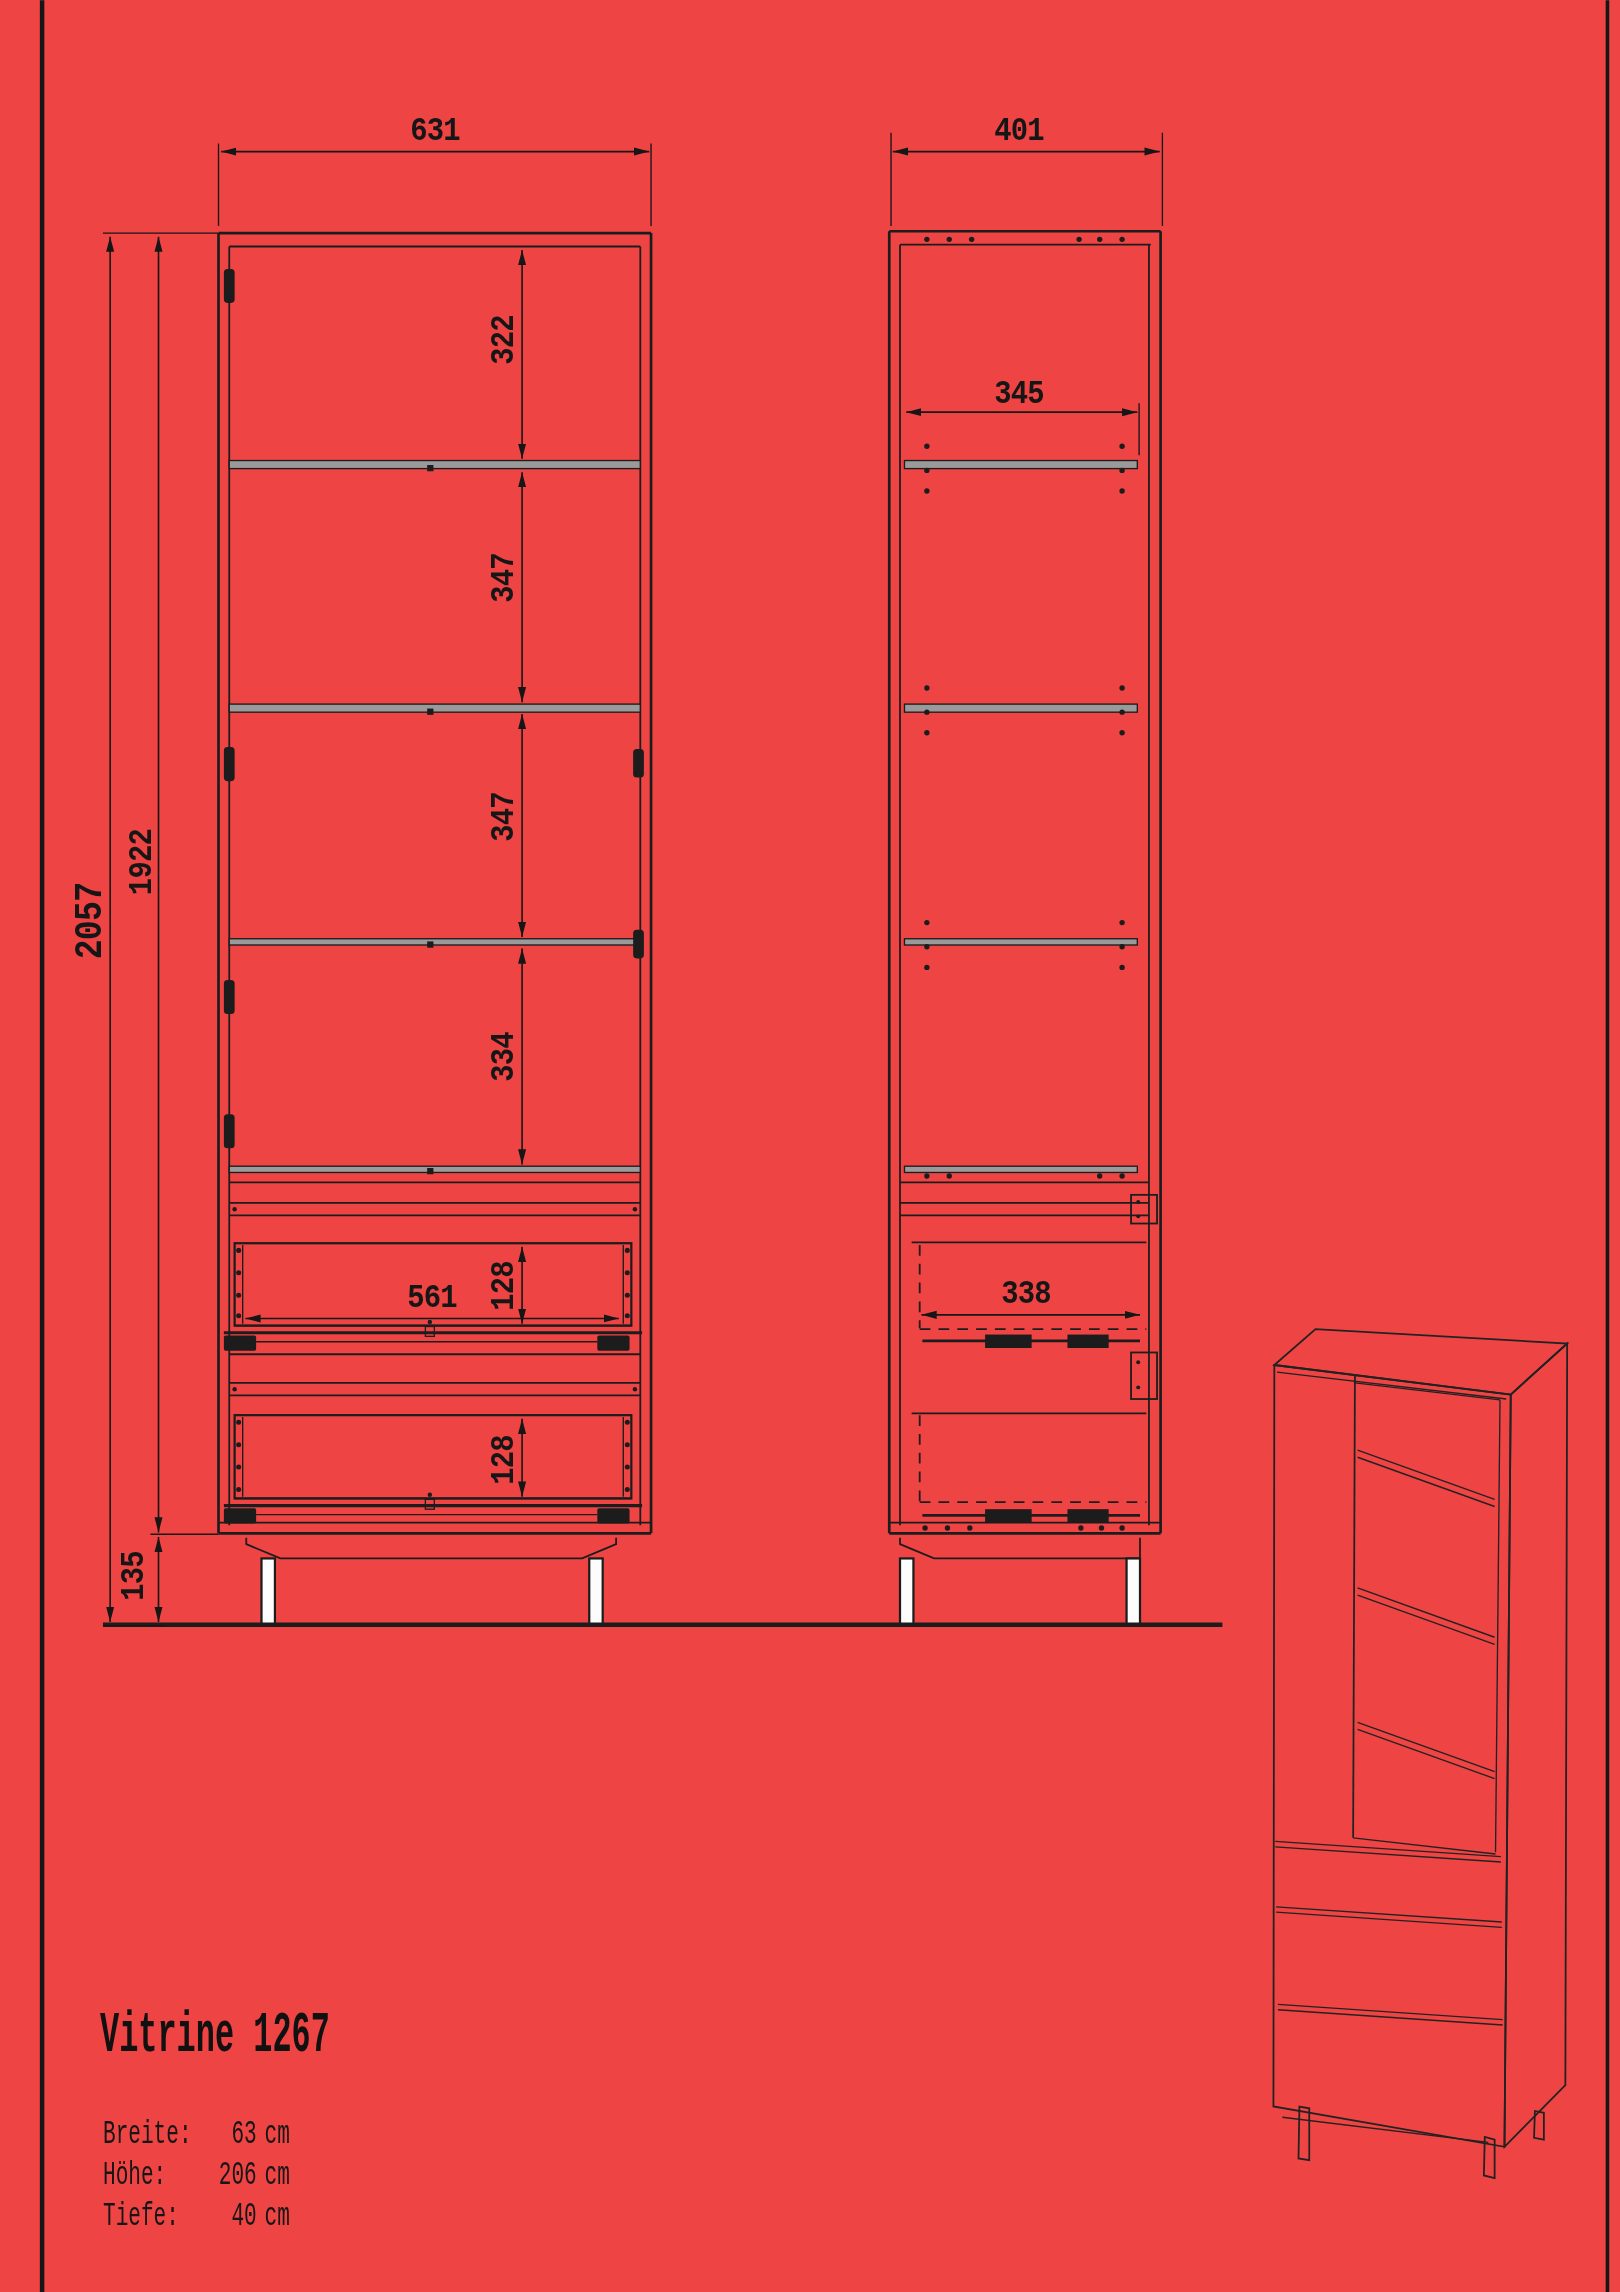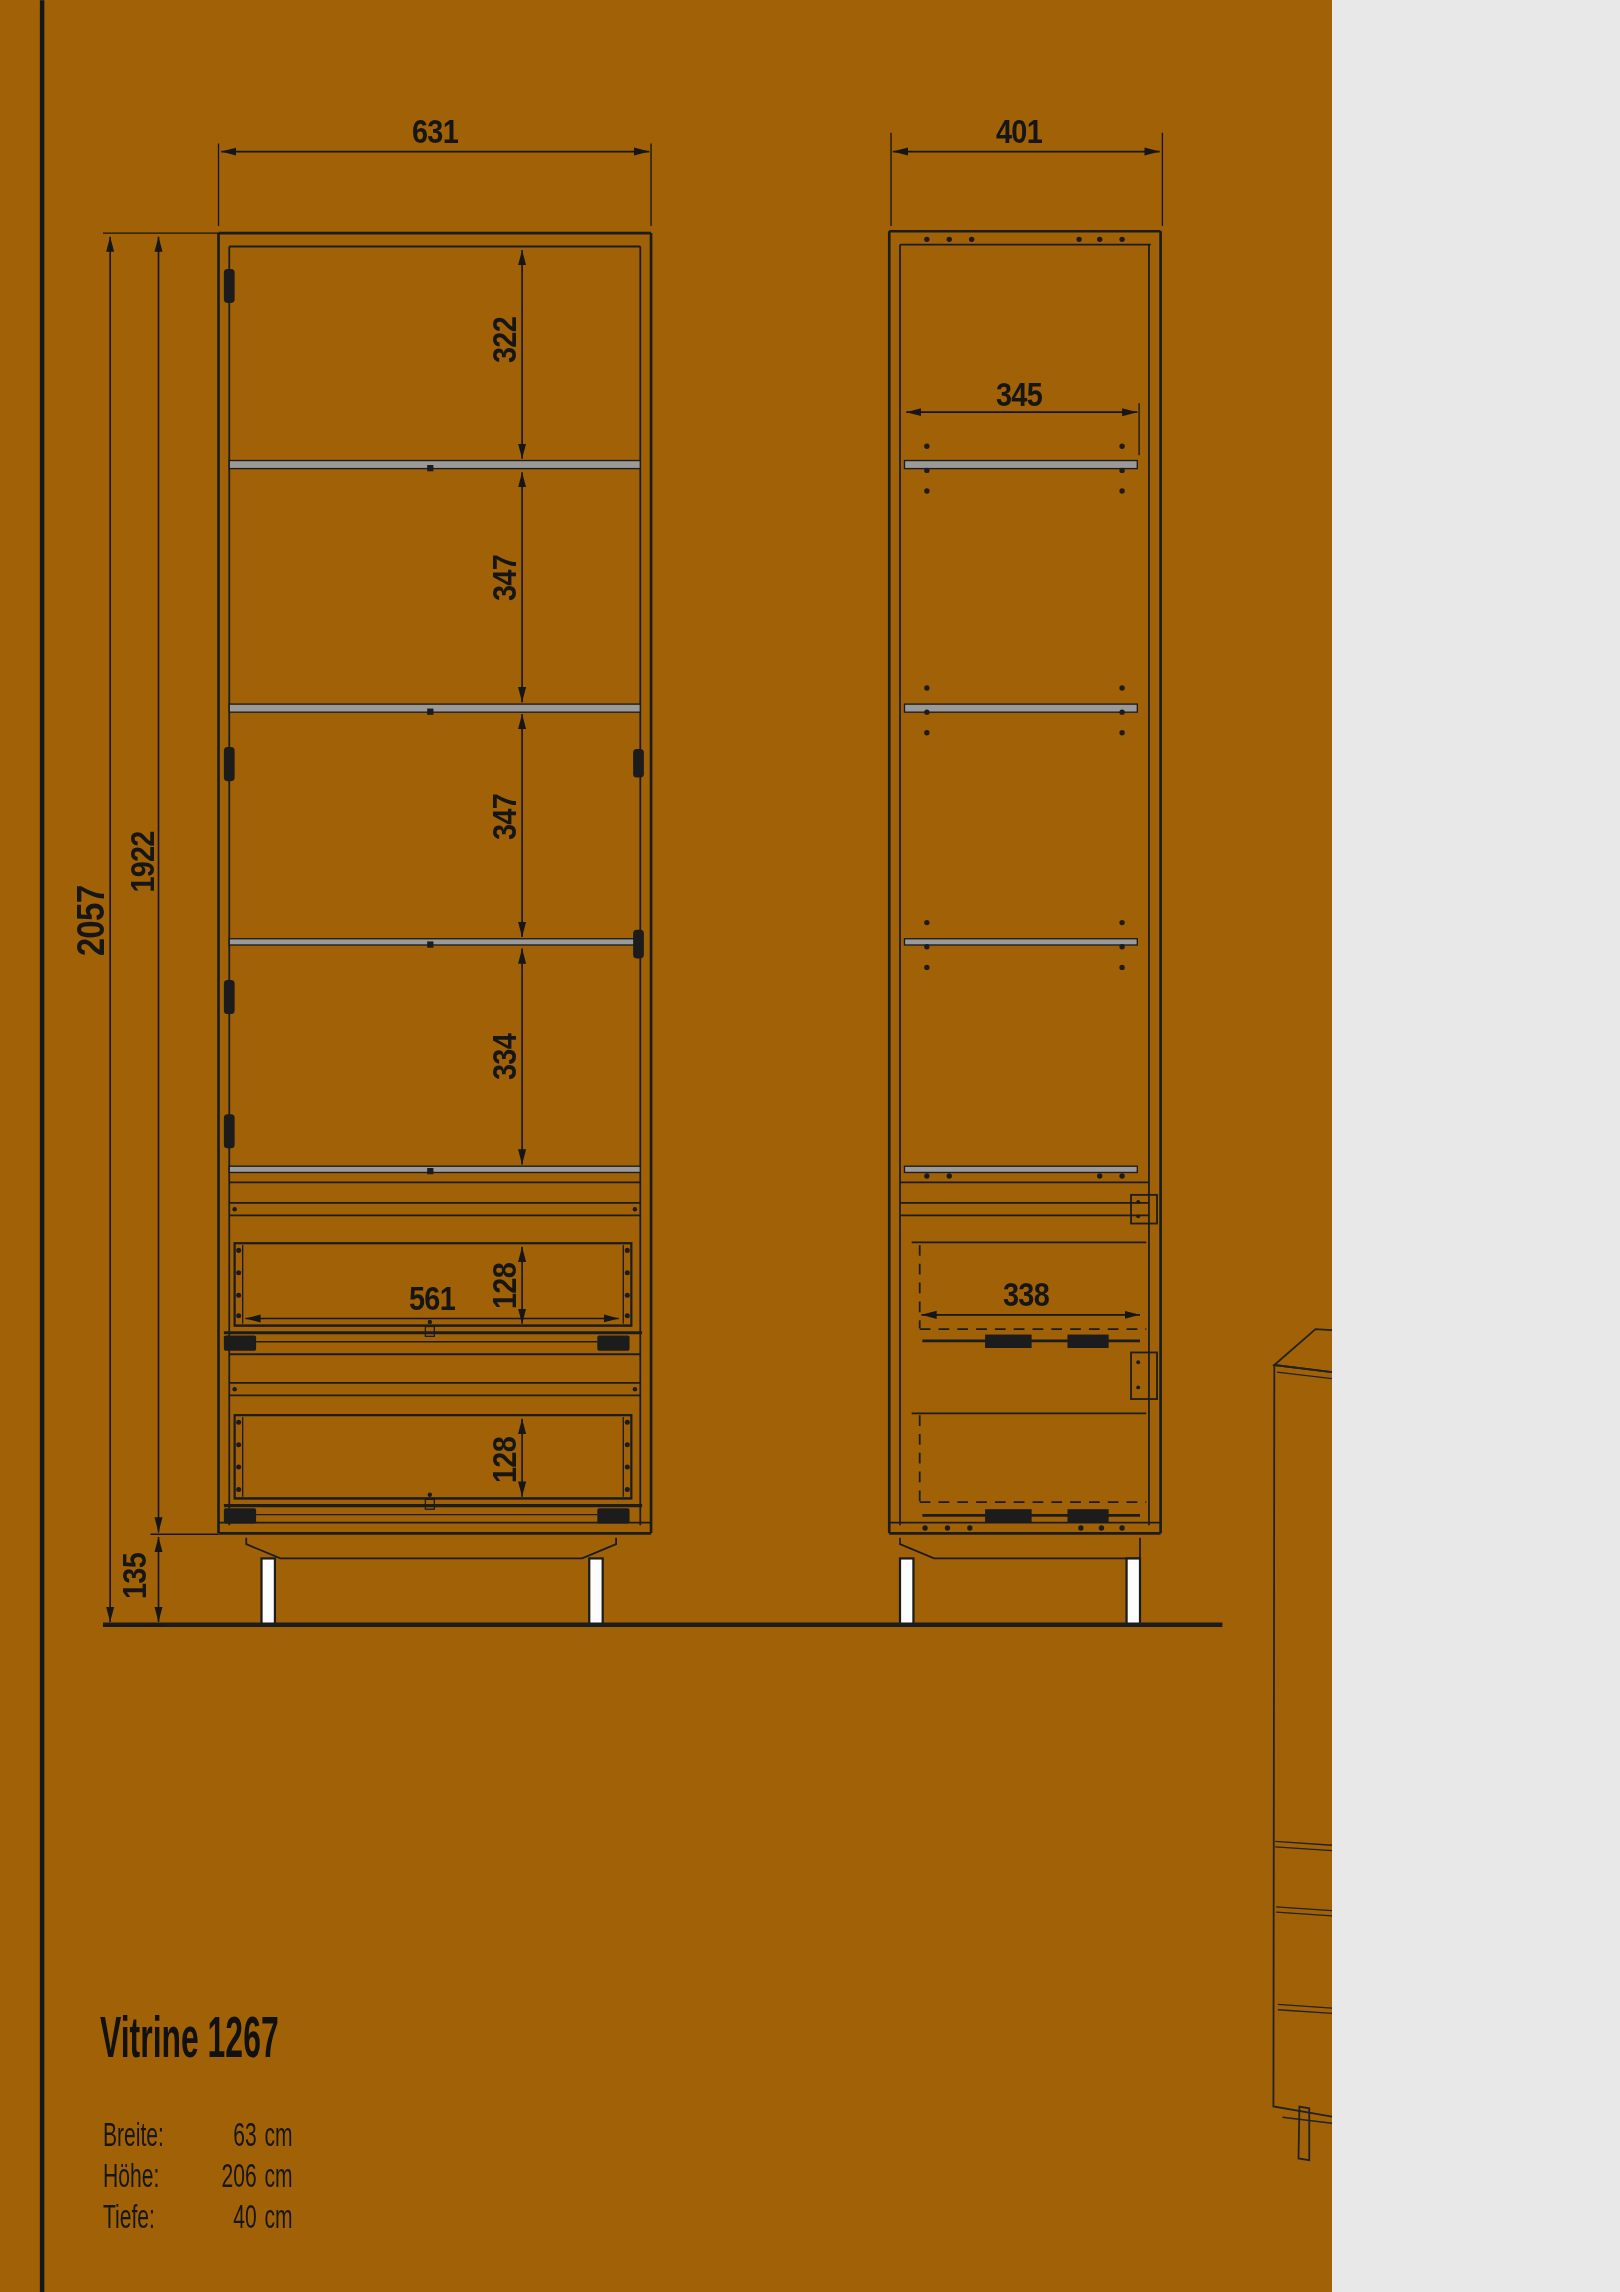--- a/index.html
+++ b/index.html
@@ -1,21 +1,21 @@
 <!DOCTYPE html>
 <html style="font-size:14.3px"><head>
 <meta charset="utf-8">
 <style>
   html,body{margin:0;padding:0;background:#e8e8e8;}
   .page{
     position:relative;
-    width:1332px;height:2293px;
-    background:#a16207;
+    width:1620px;height:2293px;
+    background:#ef4444;
     overflow:hidden;
-    font-family:Liberation Sans, sans-serif;
+    font-family:Liberation Mono, monospace;
   }
   .page svg{position:absolute;left:0;top:0;}
   .lbl{
     position:absolute;
     font-size:34px;font-weight:700;color:#161616;
     white-space:nowrap;
     transform:translate(-50%,-50%) scaleX(0.85);
     letter-spacing:-0.9px;
   }
   .lbl.rot{transform:translate(-50%,-50%) rotate(-90deg) scaleX(0.85);}

